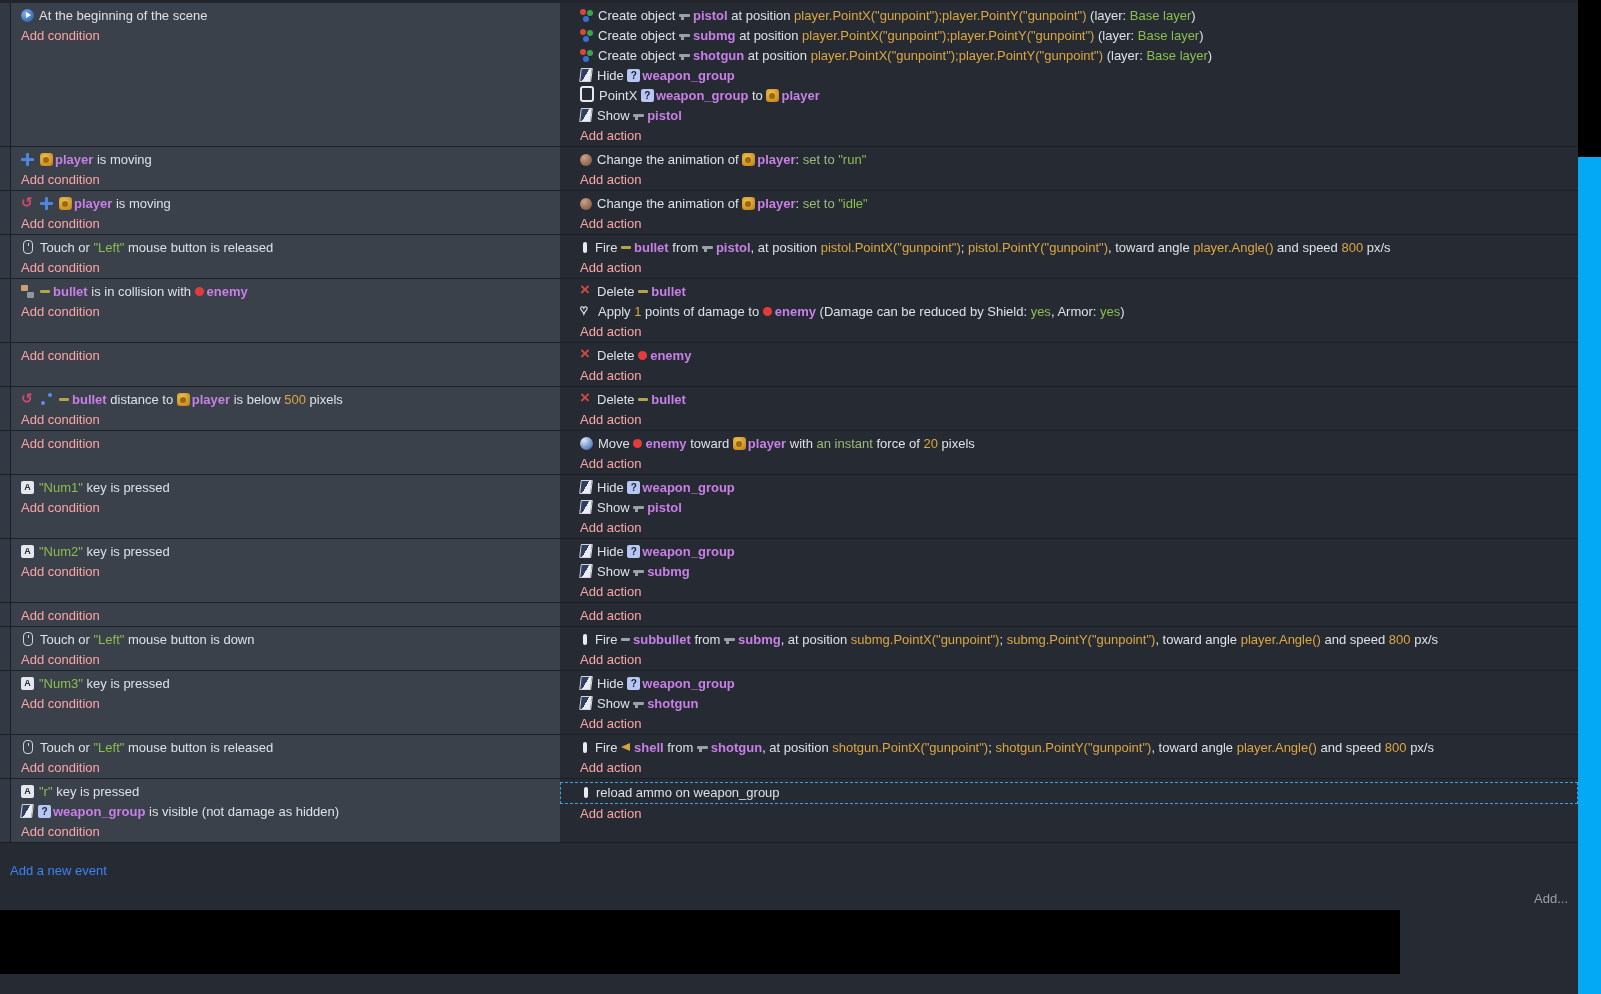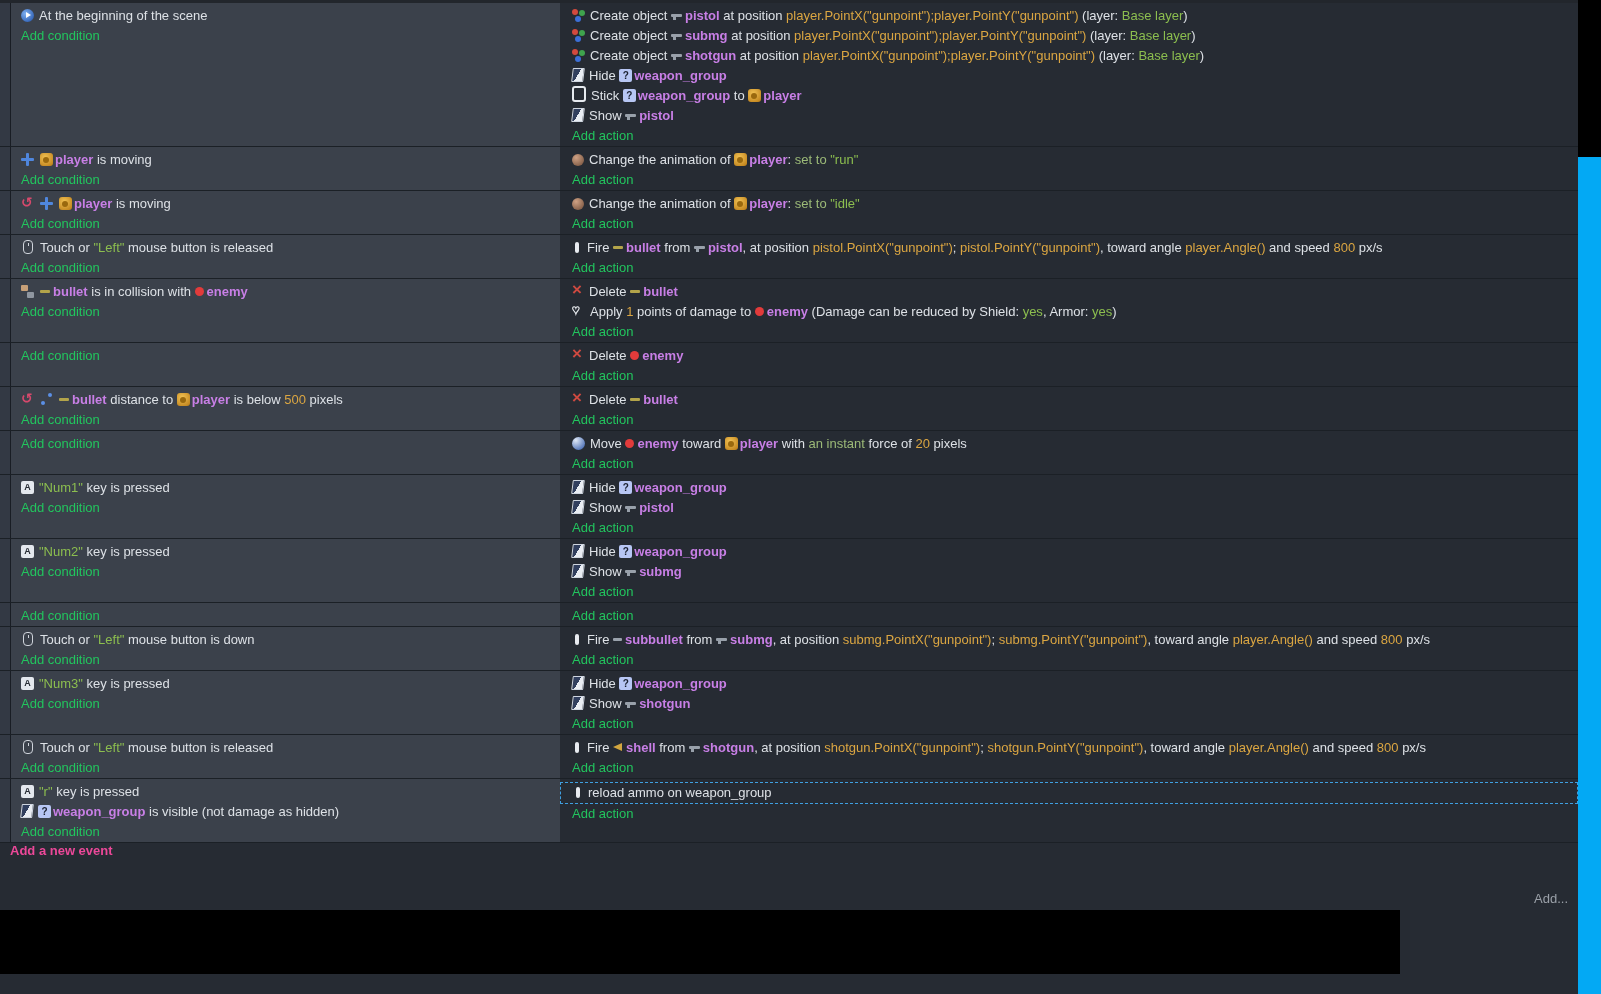--- a/index.html
+++ b/index.html
@@ -8,31 +8,31 @@
         background:#262b33;}
   #main{position:absolute;left:0;top:0;width:1578px;height:994px;background:#262b33;}
   #topstrip{height:3px;background:#22262c;}
   
   .event-row{display:flex;align-items:stretch;border-bottom:1px solid #1b2026;}
   .gutter{width:10px;flex:none;background:#333944;border-right:1px solid #191d24;}
   .conds{width:549px;flex:none;background:#3b414b;padding-top:3px;}
   .acts{flex:1;background:#262b33;padding-top:3px;}
   .line{height:20px;line-height:20px;white-space:nowrap;overflow:hidden;}
   .conds .line{padding-left:10px;}
-  .acts  .line{padding-left:12px;}
+  .acts  .line{padding-left:20px;}
   .line.selected{border:1px dashed #3f9fe0;height:20px;}
-  .muted{color:#22c55e;}
+  .muted{color:#fca5a5;}
   .seg-text{color:#dde1e6;}
   .seg-obj{color:#c87fe6;font-weight:700;}
   .seg-expr{color:#dba642;}
   .seg-str{color:#8cbe4f;}
   .seg-prm{color:#9cba78;}
   
   #footer{position:relative;height:67px;background:#262b33;}
-  #footer .add-event{position:absolute;left:10px;top:0;color:#ec4899;font-weight:bold;}
+  #footer .add-event{position:absolute;left:10px;top:20px;color:#3b82f6;}
   #footer .add-more{position:absolute;right:10px;top:8px;color:#9aa0a8;margin-top:40px;}
   #bottomband{position:relative;height:64px;background:#262b33;}
   #bottomband .blackrect{position:absolute;left:0;top:0;width:1400px;height:100%;background:#000;}
   
   #edge-top{position:absolute;right:0;top:0;width:23px;height:157px;background:#000;}
   #edge-accent{position:absolute;right:0;top:157px;width:23px;height:837px;background:#03a9f4;}
   
   .ic{display:inline-block;width:13px;height:13px;margin-right:5px;position:relative;vertical-align:-2px;}
   .ic-scene-start-icon{border-radius:50%;background:radial-gradient(circle at 35% 35%,#7fb0f0,#1c4da6);}
   .ic-scene-start-icon::before{content:"";position:absolute;left:5px;top:3px;width:0;height:0;
@@ -92,21 +92,21 @@
           <div class="gutter"></div>
           <div class="conds">
             <div class="line"><span class="ic ic-scene-start-icon"></span><span class="seg-text">At the beginning of the scene</span></div>
             <div class="line muted">Add condition</div>
           </div>
           <div class="acts">
             <div class="line"><span class="ic ic-create-object-icon"></span><span class="seg-text">Create object </span><span class="ic ic-pistol-icon"></span><span class="seg-obj">pistol</span><span class="seg-text"> at position </span><span class="seg-expr">player.PointX("gunpoint");player.PointY("gunpoint")</span><span class="seg-text"> (layer: </span><span class="seg-str">Base layer</span><span class="seg-text">)</span></div>
             <div class="line"><span class="ic ic-create-object-icon"></span><span class="seg-text">Create object </span><span class="ic ic-submg-icon"></span><span class="seg-obj">submg</span><span class="seg-text"> at position </span><span class="seg-expr">player.PointX("gunpoint");player.PointY("gunpoint")</span><span class="seg-text"> (layer: </span><span class="seg-str">Base layer</span><span class="seg-text">)</span></div>
             <div class="line"><span class="ic ic-create-object-icon"></span><span class="seg-text">Create object </span><span class="ic ic-shotgun-icon"></span><span class="seg-obj">shotgun</span><span class="seg-text"> at position </span><span class="seg-expr">player.PointX("gunpoint");player.PointY("gunpoint")</span><span class="seg-text"> (layer: </span><span class="seg-str">Base layer</span><span class="seg-text">)</span></div>
             <div class="line"><span class="ic ic-show-icon"></span><span class="seg-text">Hide </span><span class="ic ic-group-icon"></span><span class="seg-obj">weapon_group</span></div>
-            <div class="line"><span class="ic ic-stick-icon"></span><span class="seg-text">Stick </span><span class="ic ic-group-icon"></span><span class="seg-obj">weapon_group</span><span class="seg-text"> to </span><span class="ic ic-player-icon"></span><span class="seg-obj">player</span></div>
+            <div class="line"><span class="ic ic-stick-icon"></span><span class="seg-text">PointX </span><span class="ic ic-group-icon"></span><span class="seg-obj">weapon_group</span><span class="seg-text"> to </span><span class="ic ic-player-icon"></span><span class="seg-obj">player</span></div>
             <div class="line"><span class="ic ic-show-icon"></span><span class="seg-text">Show </span><span class="ic ic-pistol-icon"></span><span class="seg-obj">pistol</span></div>
             <div class="line muted">Add action</div>
           </div>
         </div>
         <div class="event-row">
           <div class="gutter"></div>
           <div class="conds">
             <div class="line"><span class="ic ic-moving-icon"></span><span class="ic ic-player-icon"></span><span class="seg-obj">player</span><span class="seg-text"> is moving</span></div>
             <div class="line muted">Add condition</div>
           </div>

